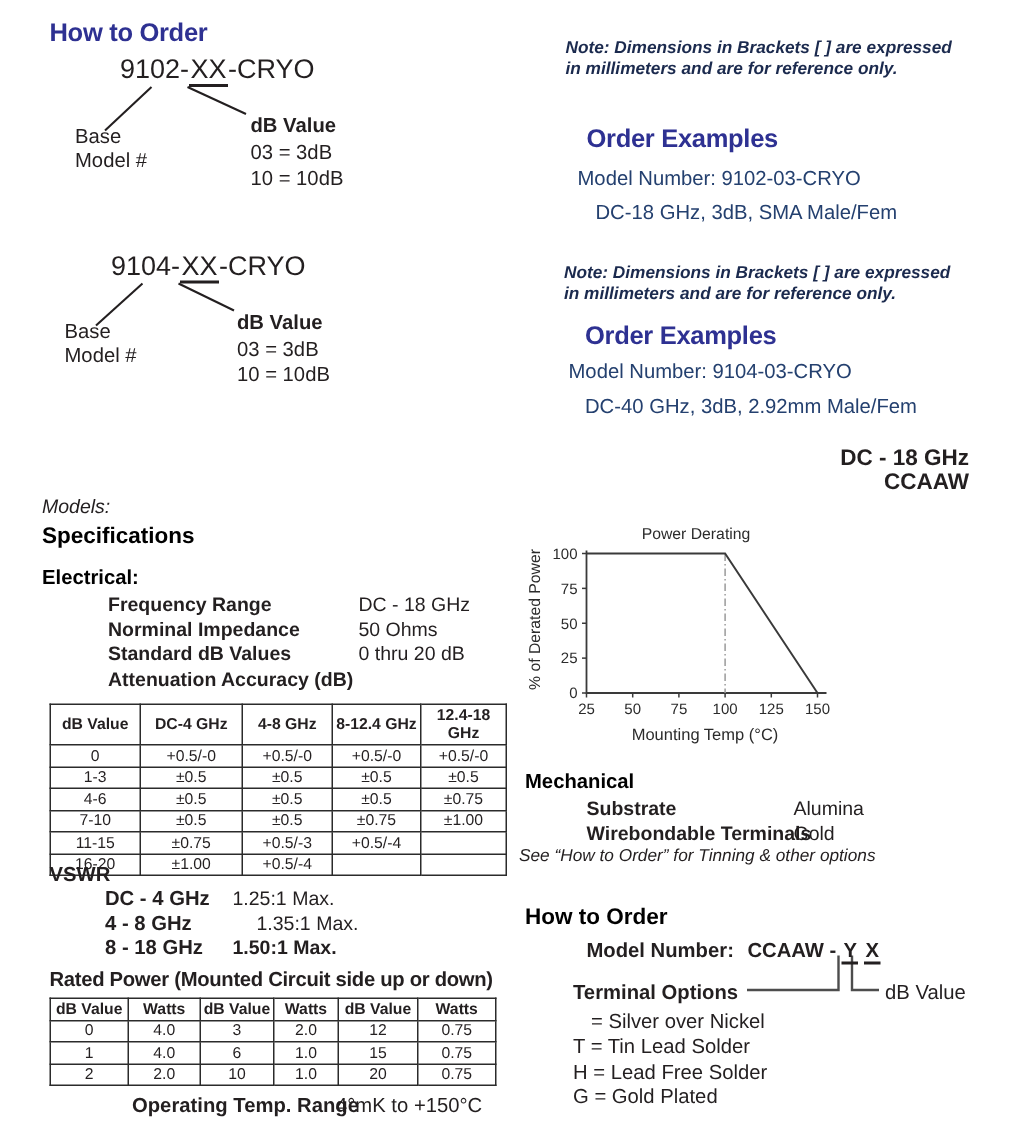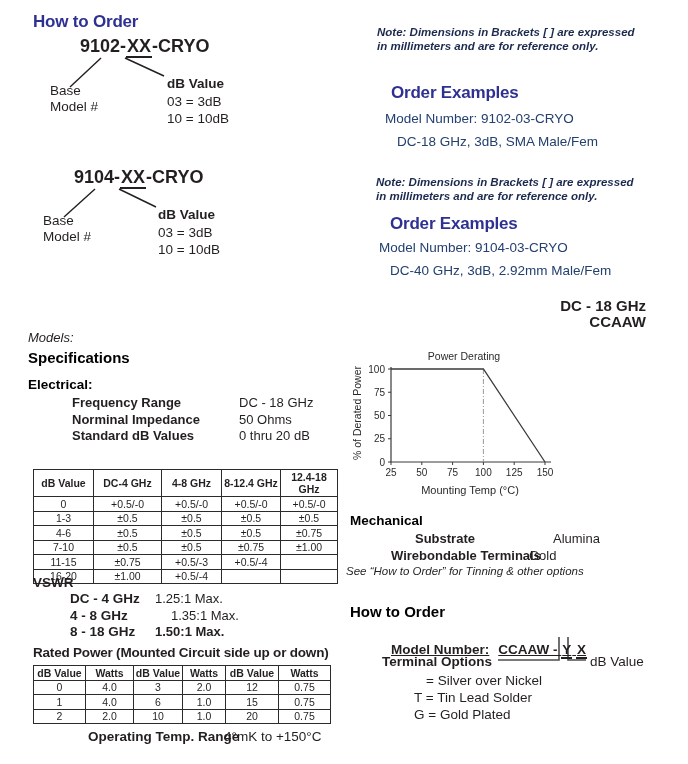--- a/index.html
+++ b/index.html
@@ -7,21 +7,21 @@
   #page{position:relative;width:688px;height:764px;background:#ffffff;overflow:hidden;padding-left:36px;}
   .abs{position:absolute;}
   .b{font-weight:700;}
   .i{font-style:italic;}
   
   .hd-purple{color:#2E3192;font-weight:700;font-size:17px;letter-spacing:-0.2px;}
   .hd-blue{color:#000000;font-weight:700;}
   .navy{color:#24406F;}
   .note{color:#1B2A4E;font-weight:700;font-style:italic;font-size:11.5px;line-height:14px;width:266px;}
   
-  .model-code{font-size:18px;font-weight:700;color:#231F20;letter-spacing:0;}
+  .model-code{font-size:18px;font-weight:400;color:#231F20;letter-spacing:0;}
   .uxx{border-bottom:2px solid #231F20;padding:0 1px;}
   .small-label{font-size:13.5px;line-height:16px;color:#231F20;}
   .db-block{font-size:13.5px;line-height:17.5px;color:#231F20;}
   
   .page-title{font-size:21px;font-weight:700;color:#808285;letter-spacing:-0.9px;}
   .corner{font-size:15px;font-weight:700;line-height:16px;text-align:right;color:#231F20;}
   
   .spec-block{font-size:13px;line-height:16.5px;}
   .spec-row{position:relative;height:16.5px;white-space:nowrap;}
   .spec-row .val{position:absolute;top:0;font-weight:400;}
@@ -100,20 +100,24 @@
       <span class="b">Frequency Range</span>
       <span class="val" style="left:167px;">DC - 18 GHz</span>
     </div>
     <div class="spec-row">
       <span class="b">Norminal Impedance</span>
       <span class="val" style="left:167px;">50 Ohms</span>
     </div>
     <div class="spec-row">
       <span class="b">Standard dB Values</span>
       <span class="val" style="left:167px;">0 thru 20 dB</span>
+    </div>
+    <div class="spec-row">
+      <span class="b">Attenuation Accuracy (dB)</span>
+      <span class="val" style="left:167px;"></span>
     </div>
   </div>
 
   <table class="abs" style="left:33px;top:469px;width:304px;">
       <colgroup>
         <col style="width: 60px;">
         <col style="width: 68px;">
         <col style="width: 60px;">
         <col style="width: 59px;">
         <col style="width: 57px;">
@@ -266,36 +270,37 @@
       <line x1="44" y1="17" x2="47" y2="17" stroke="#3a3a3a" stroke-width="1"></line>
       <text x="41" y="20.5" text-anchor="end" class="tick">100</text>
       <line x1="139.4" y1="17" x2="139.4" y2="110" stroke="#9a9a9a" stroke-width="1" stroke-dasharray="5 2 1 2"></line>
       <polyline points="47,17 139.4,17 201,110" fill="none" stroke="#3a3a3a" stroke-width="1.3"></polyline>
     </svg>
   <div class="abs chart-lab" style="left:302px;top:407px;width:110px;transform:rotate(-90deg);">% of Derated Power</div>
   <div class="abs chart-lab" style="left:390px;top:484px;width:160px;font-size:11px;">Mounting Temp (°C)</div>
 
   <div class="abs hd-blue" style="left:350px;top:513px;font-size:13.5px;">Mechanical</div>
   <div class="abs spec-block" style="left:391px;top:530px;width:260px;line-height:17px;">
-    <div class="spec-row" style="height:17px;margin-left:24px;">
+    <div class="spec-row" style="height:17px;">
       <span class="b">Substrate</span>
       <span class="val" style="left:138px;">Alumina</span>
     </div>
     <div class="spec-row" style="height:17px;">
       <span class="b">Wirebondable Terminals</span>
       <span class="val" style="left:138px;">Gold</span>
     </div>
   </div>
   <div class="abs i" style="left:346px;top:565px;font-size:11.5px;">See “How to Order” for Tinning &amp; other options</div>
 
   <div class="abs hd-blue" style="left:350px;top:603px;font-size:15px;">How to Order</div>
-  <div class="abs b" style="left:391px;top:642px;font-size:13.5px;white-space:nowrap;text-decoration:underline;"><span>Model Number:</span><span style="margin-left:9px;">CCAAW - </span><span class="uxx">Y</span><span> </span><span class="uxx">X</span></div>
+  <div class="abs b" style="left:391px;top:626px;font-size:13.5px;white-space:nowrap;"><span>Model Number:</span><span style="margin-left:9px;">CCAAW - </span><span class="uxx">Y</span><span> </span><span class="uxx">X</span></div>
 
   <div class="abs b" style="left:382px;top:654px;font-size:13.5px;">Terminal Options</div>
   <div class="abs" style="left:590px;top:654px;font-size:13.5px;">dB Value</div>
 
-  <div class="abs opt-block" style="left:382px;top:673px;margin-left:32px;">
+  <div class="abs opt-block" style="left:382px;top:673px;">
     <div style="padding-left:12px;">= Silver over Nickel</div>
     <div>T = Tin Lead Solder</div>
+    <div>H = Lead Free Solder</div>
     <div>G = Gold Plated</div>
   </div>
 
 </div>
 
 </body></html>

